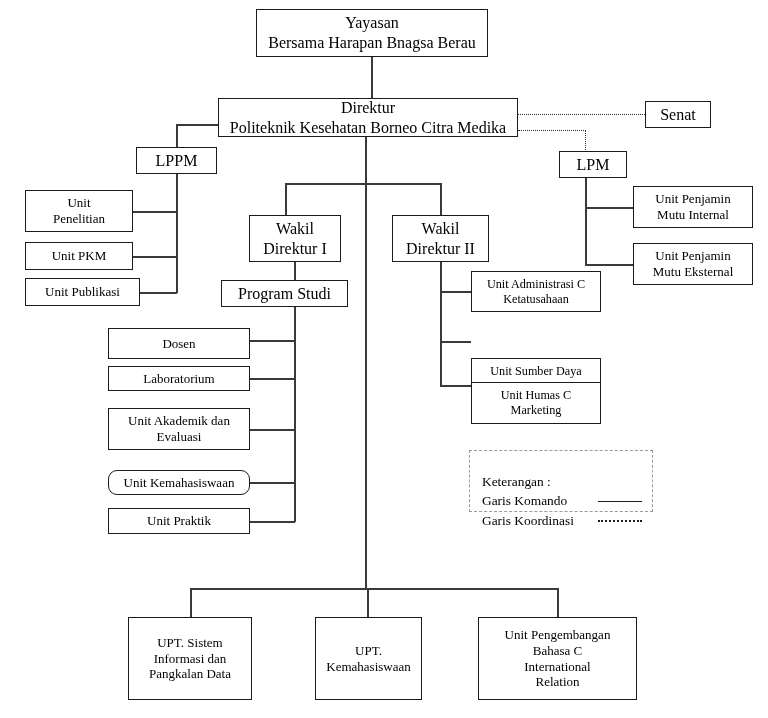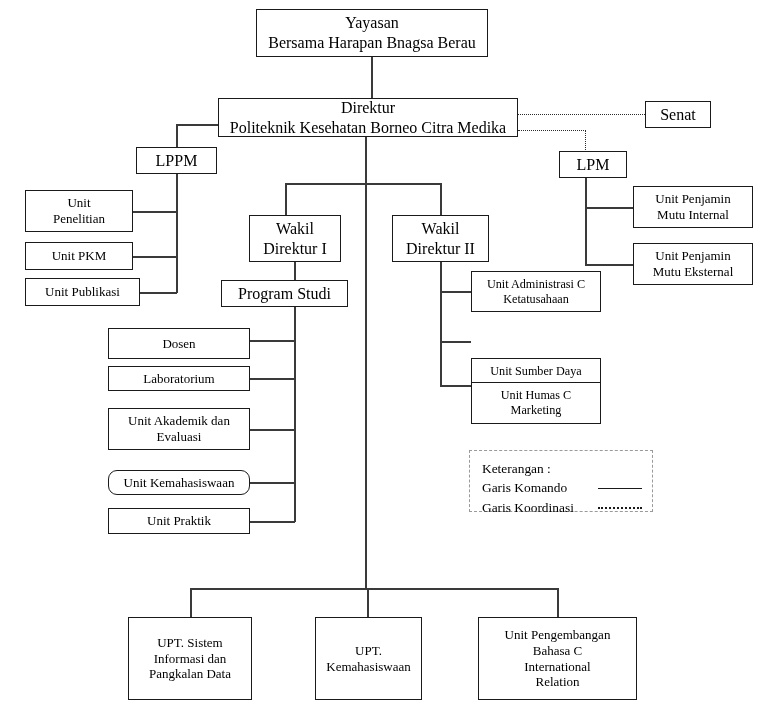--- a/index.html
+++ b/index.html
@@ -34,21 +34,21 @@
   .dot-v{
     position:absolute;width:0;border-left:1.6px dotted #2a2a2a;z-index:1;
   }
 
   #legend{
     position:absolute;
     box-sizing:border-box;
     border:1.4px dashed #9a9a9a;
     background:#fff;
     z-index:4;
-    padding:8px 10px 8px 12px;
+    padding:21px 10px 8px 12px;
     font-size:13.4px;
     line-height:1.45;
   }
   #legend .lgrow{display:flex;align-items:center;white-space:nowrap;}
   #legend .lglabel{display:inline-block;min-width:112px;}
   .samp-solid{display:inline-block;width:62px;height:0;border-top:1.7px solid #1a1a1a;margin-left:4px;}
   .samp-dot{display:inline-block;width:62px;height:0;border-top:2.4px dotted #1a1a1a;margin-left:4px;}
 </style>
 </head>
 <body>

